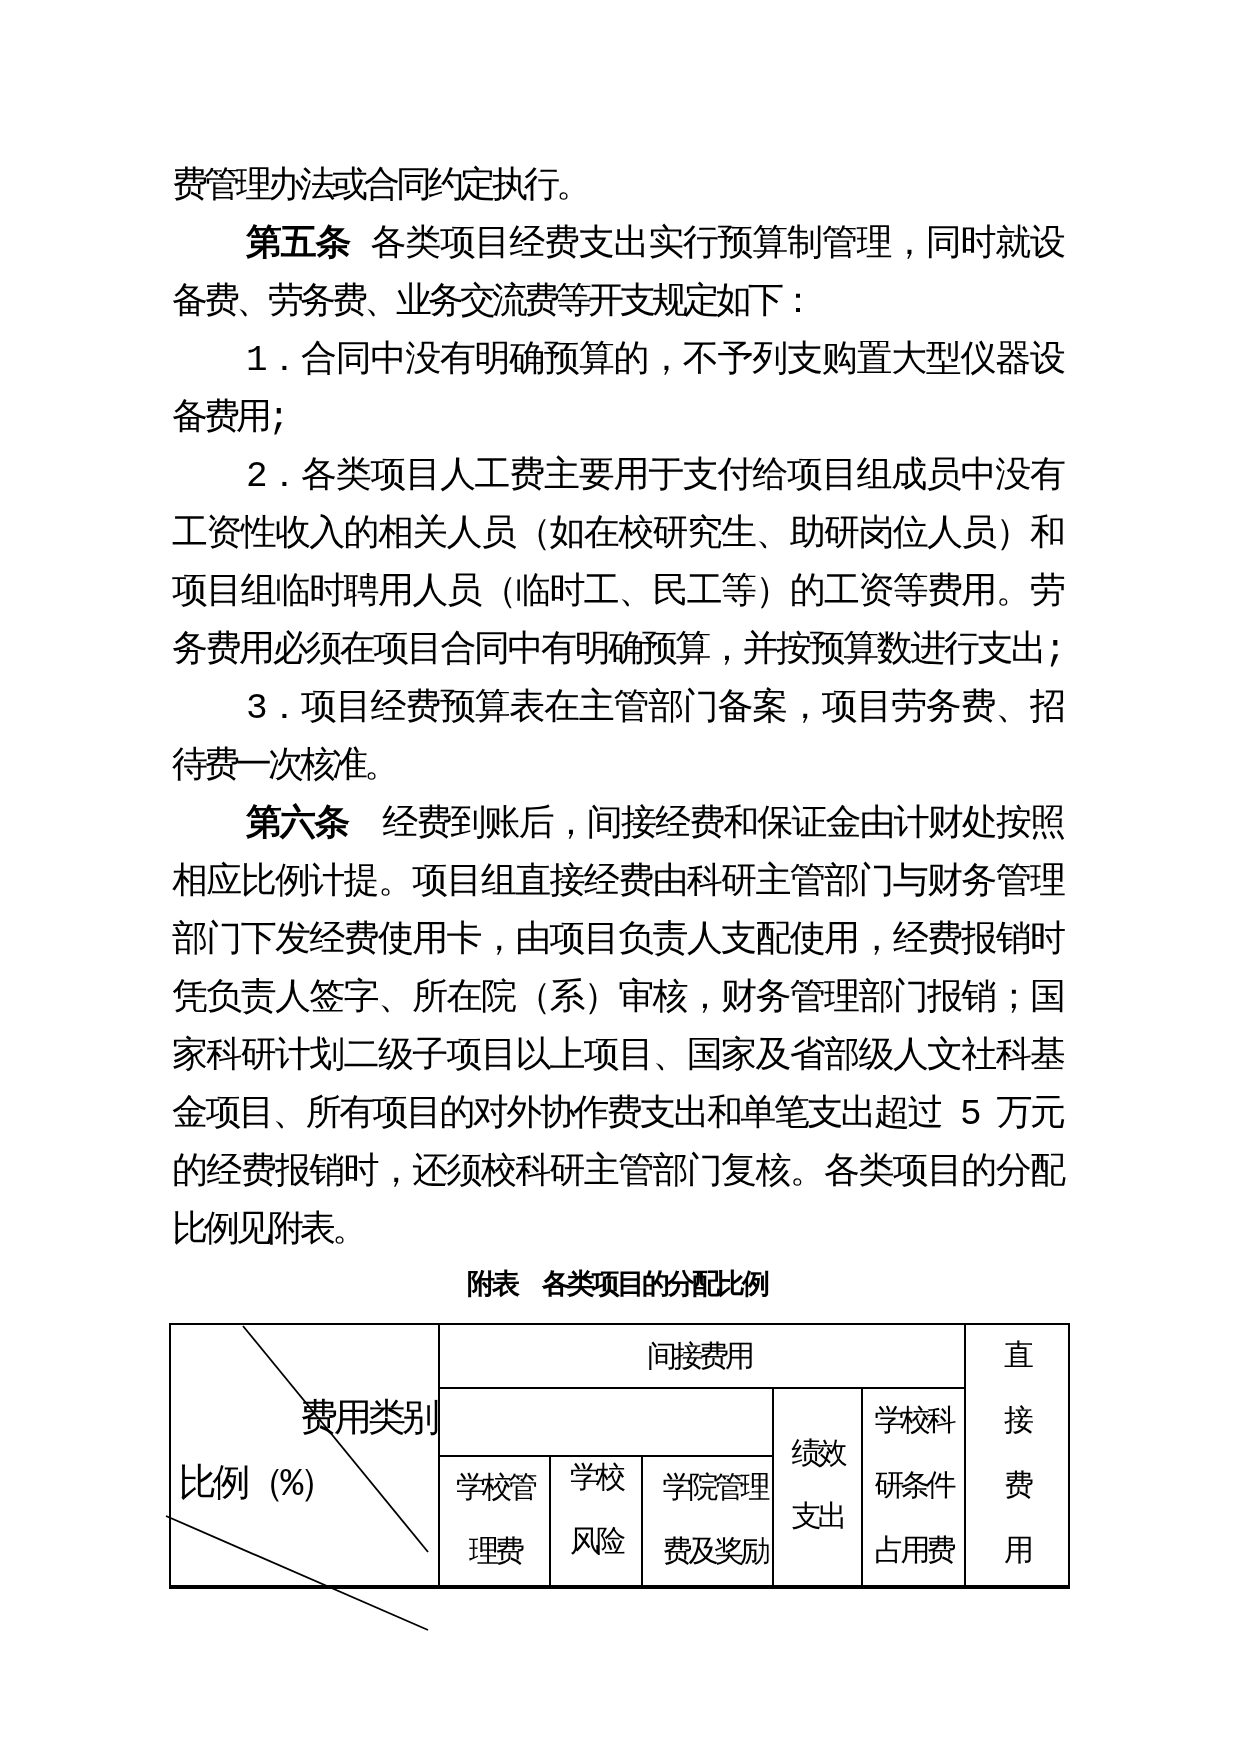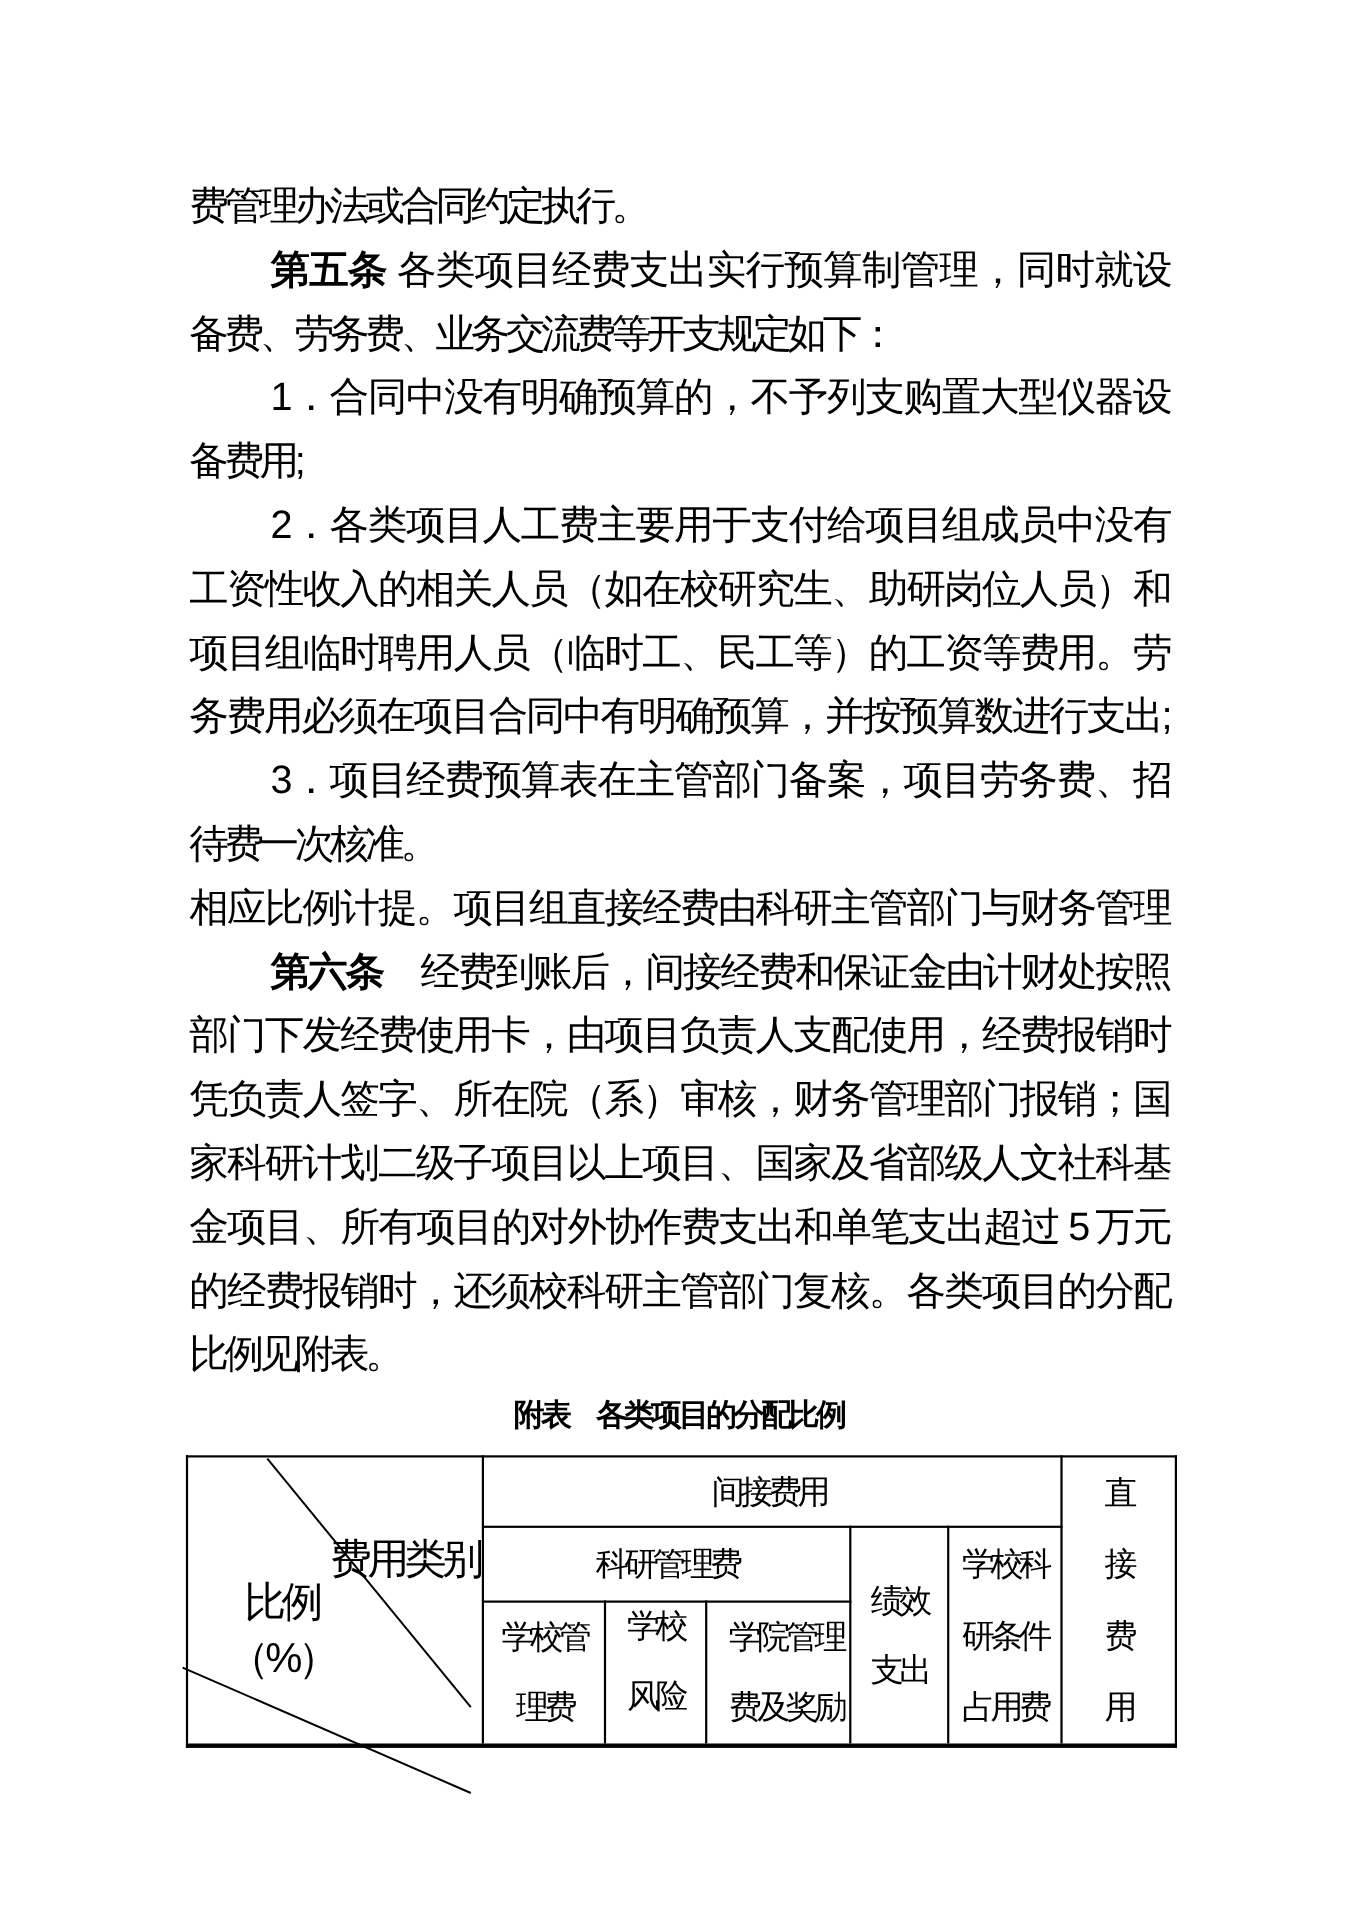--- a/index.html
+++ b/index.html
@@ -1,20 +1,20 @@
 <!DOCTYPE html>
 <html><head>
 <meta charset="utf-8">
 <style>
   html,body{margin:0;padding:0;background:#888;}
   .page{
     position:relative;
     width:1241px;height:1754px;
     background:#ffffff;
-    font-family:Liberation Sans, sans-serif;
+    font-family:Liberation Mono, monospace;
     color:#000000;
     overflow:hidden;
   }
   
   .body-text{
     position:absolute;left:172px;top:158px;width:890px;
   }
   .tline{
     height:58px;line-height:58px;
     font-size:36px;letter-spacing:-4px;
@@ -58,22 +58,22 @@
       <div class="tline fill indent"><b>第五条</b><span> 各类项目经费支出实行预算制管理，同时就设</span></div>
       <div class="tline"><span>备费、劳务费、业务交流费等开支规定如下：</span></div>
       <div class="tline fill indent"><span>1．合同中没有明确预算的，不予列支购置大型仪器设</span></div>
       <div class="tline"><span>备费用;</span></div>
       <div class="tline fill indent"><span>2．各类项目人工费主要用于支付给项目组成员中没有</span></div>
       <div class="tline fill"><span>工资性收入的相关人员（如在校研究生、助研岗位人员）和</span></div>
       <div class="tline fill"><span>项目组临时聘用人员（临时工、民工等）的工资等费用。劳</span></div>
       <div class="tline fill"><span>务费用必须在项目合同中有明确预算，并按预算数进行支出;</span></div>
       <div class="tline fill indent"><span>3．项目经费预算表在主管部门备案，项目劳务费、招</span></div>
       <div class="tline"><span>待费一次核准。</span></div>
+      <div class="tline fill indent"><b>第六条</b><span>　经费到账后，间接经费和保证金由计财处按照</span></div>
       <div class="tline fill"><span>相应比例计提。项目组直接经费由科研主管部门与财务管理</span></div>
-      <div class="tline fill indent"><b>第六条</b><span>　经费到账后，间接经费和保证金由计财处按照</span></div>
       <div class="tline fill"><span>部门下发经费使用卡，由项目负责人支配使用，经费报销时</span></div>
       <div class="tline fill"><span>凭负责人签字、所在院（系）审核，财务管理部门报销；国</span></div>
       <div class="tline fill"><span>家科研计划二级子项目以上项目、国家及省部级人文社科基</span></div>
       <div class="tline fill"><span>金项目、所有项目的对外协作费支出和单笔支出超过 5 万元</span></div>
       <div class="tline fill"><span>的经费报销时，还须校科研主管部门复核。各类项目的分配</span></div>
       <div class="tline"><span>比例见附表。</span></div>
     </div>
 
   <div class="caption">附表　各类项目的分配比例</div>
 
@@ -103,23 +103,20 @@
 
   <div class="cell" style="left:966px;top:1325px;width:102px;height:260px;">
     <div class="cl" style="line-height:65px;">
       <div>直</div>
       <div>接</div>
       <div>费</div>
       <div>用</div>
     </div>
   </div>
 
-  <div class="cell" style="left:441px;top:1389px;width:331px;height:66px;">
-    <div class="cl">科研管理费</div>
-  </div>
 
   <div class="cell" style="left:774px;top:1389px;width:87px;height:196px;">
     <div class="cl" style="line-height:63px;">
       <div>绩效</div>
       <div>支出</div>
     </div>
   </div>
 
   <div class="cell" style="left:863px;top:1389px;width:101px;height:196px;">
     <div class="cl" style="line-height:65px;">

